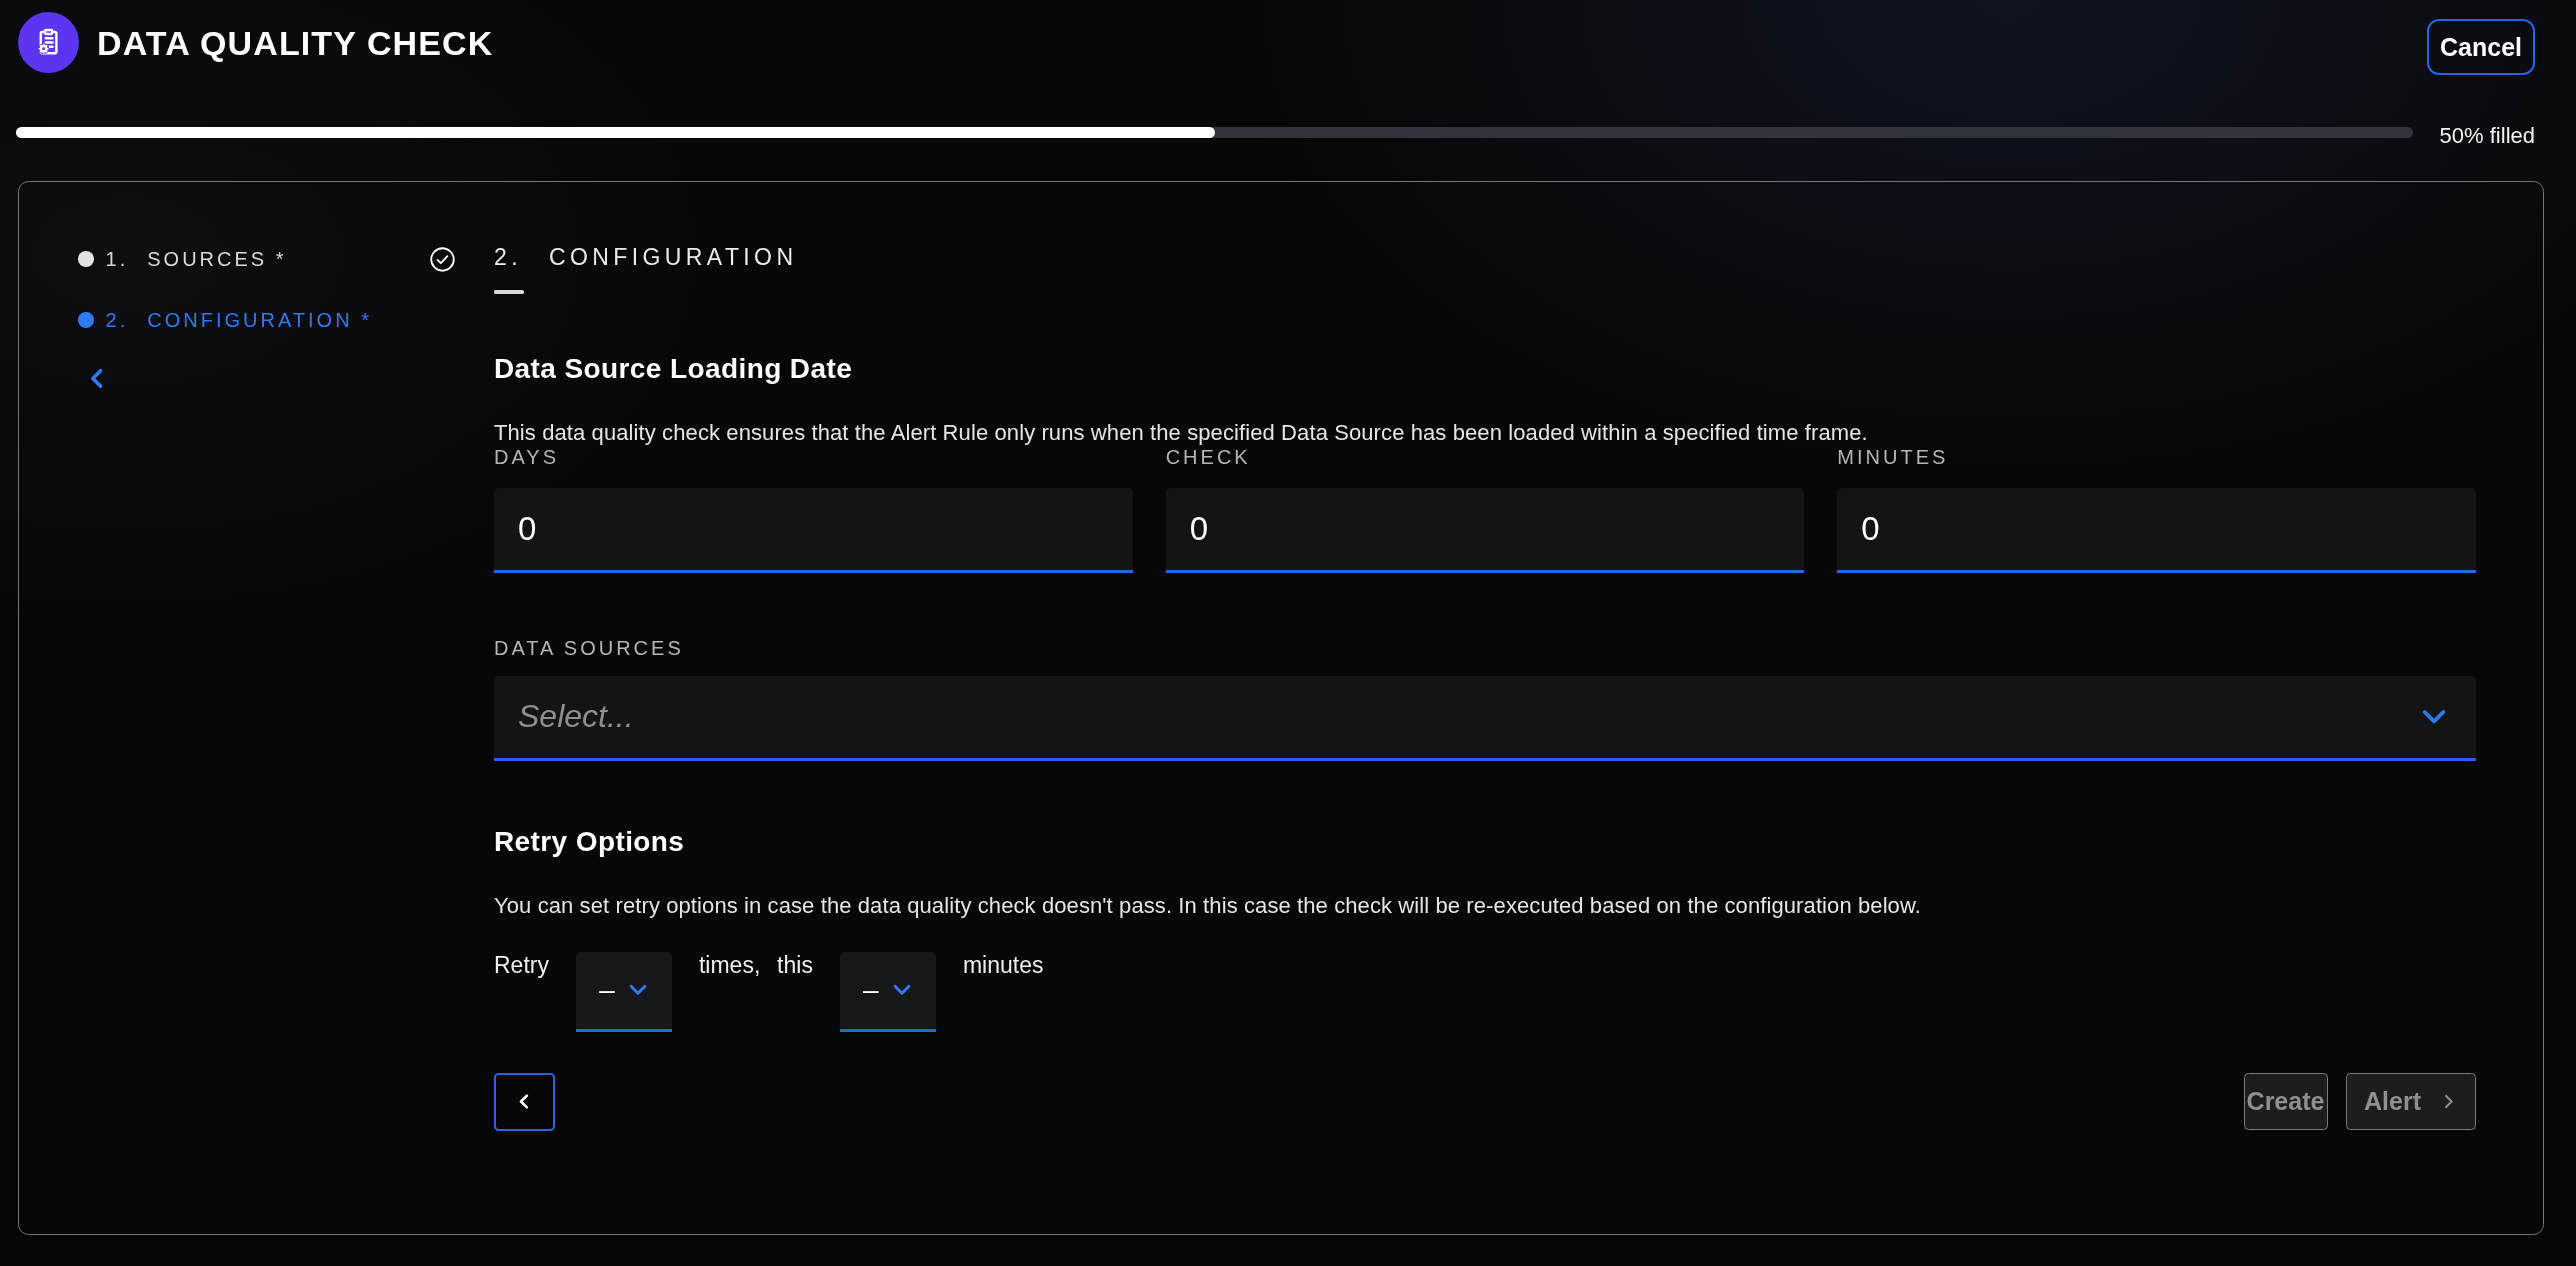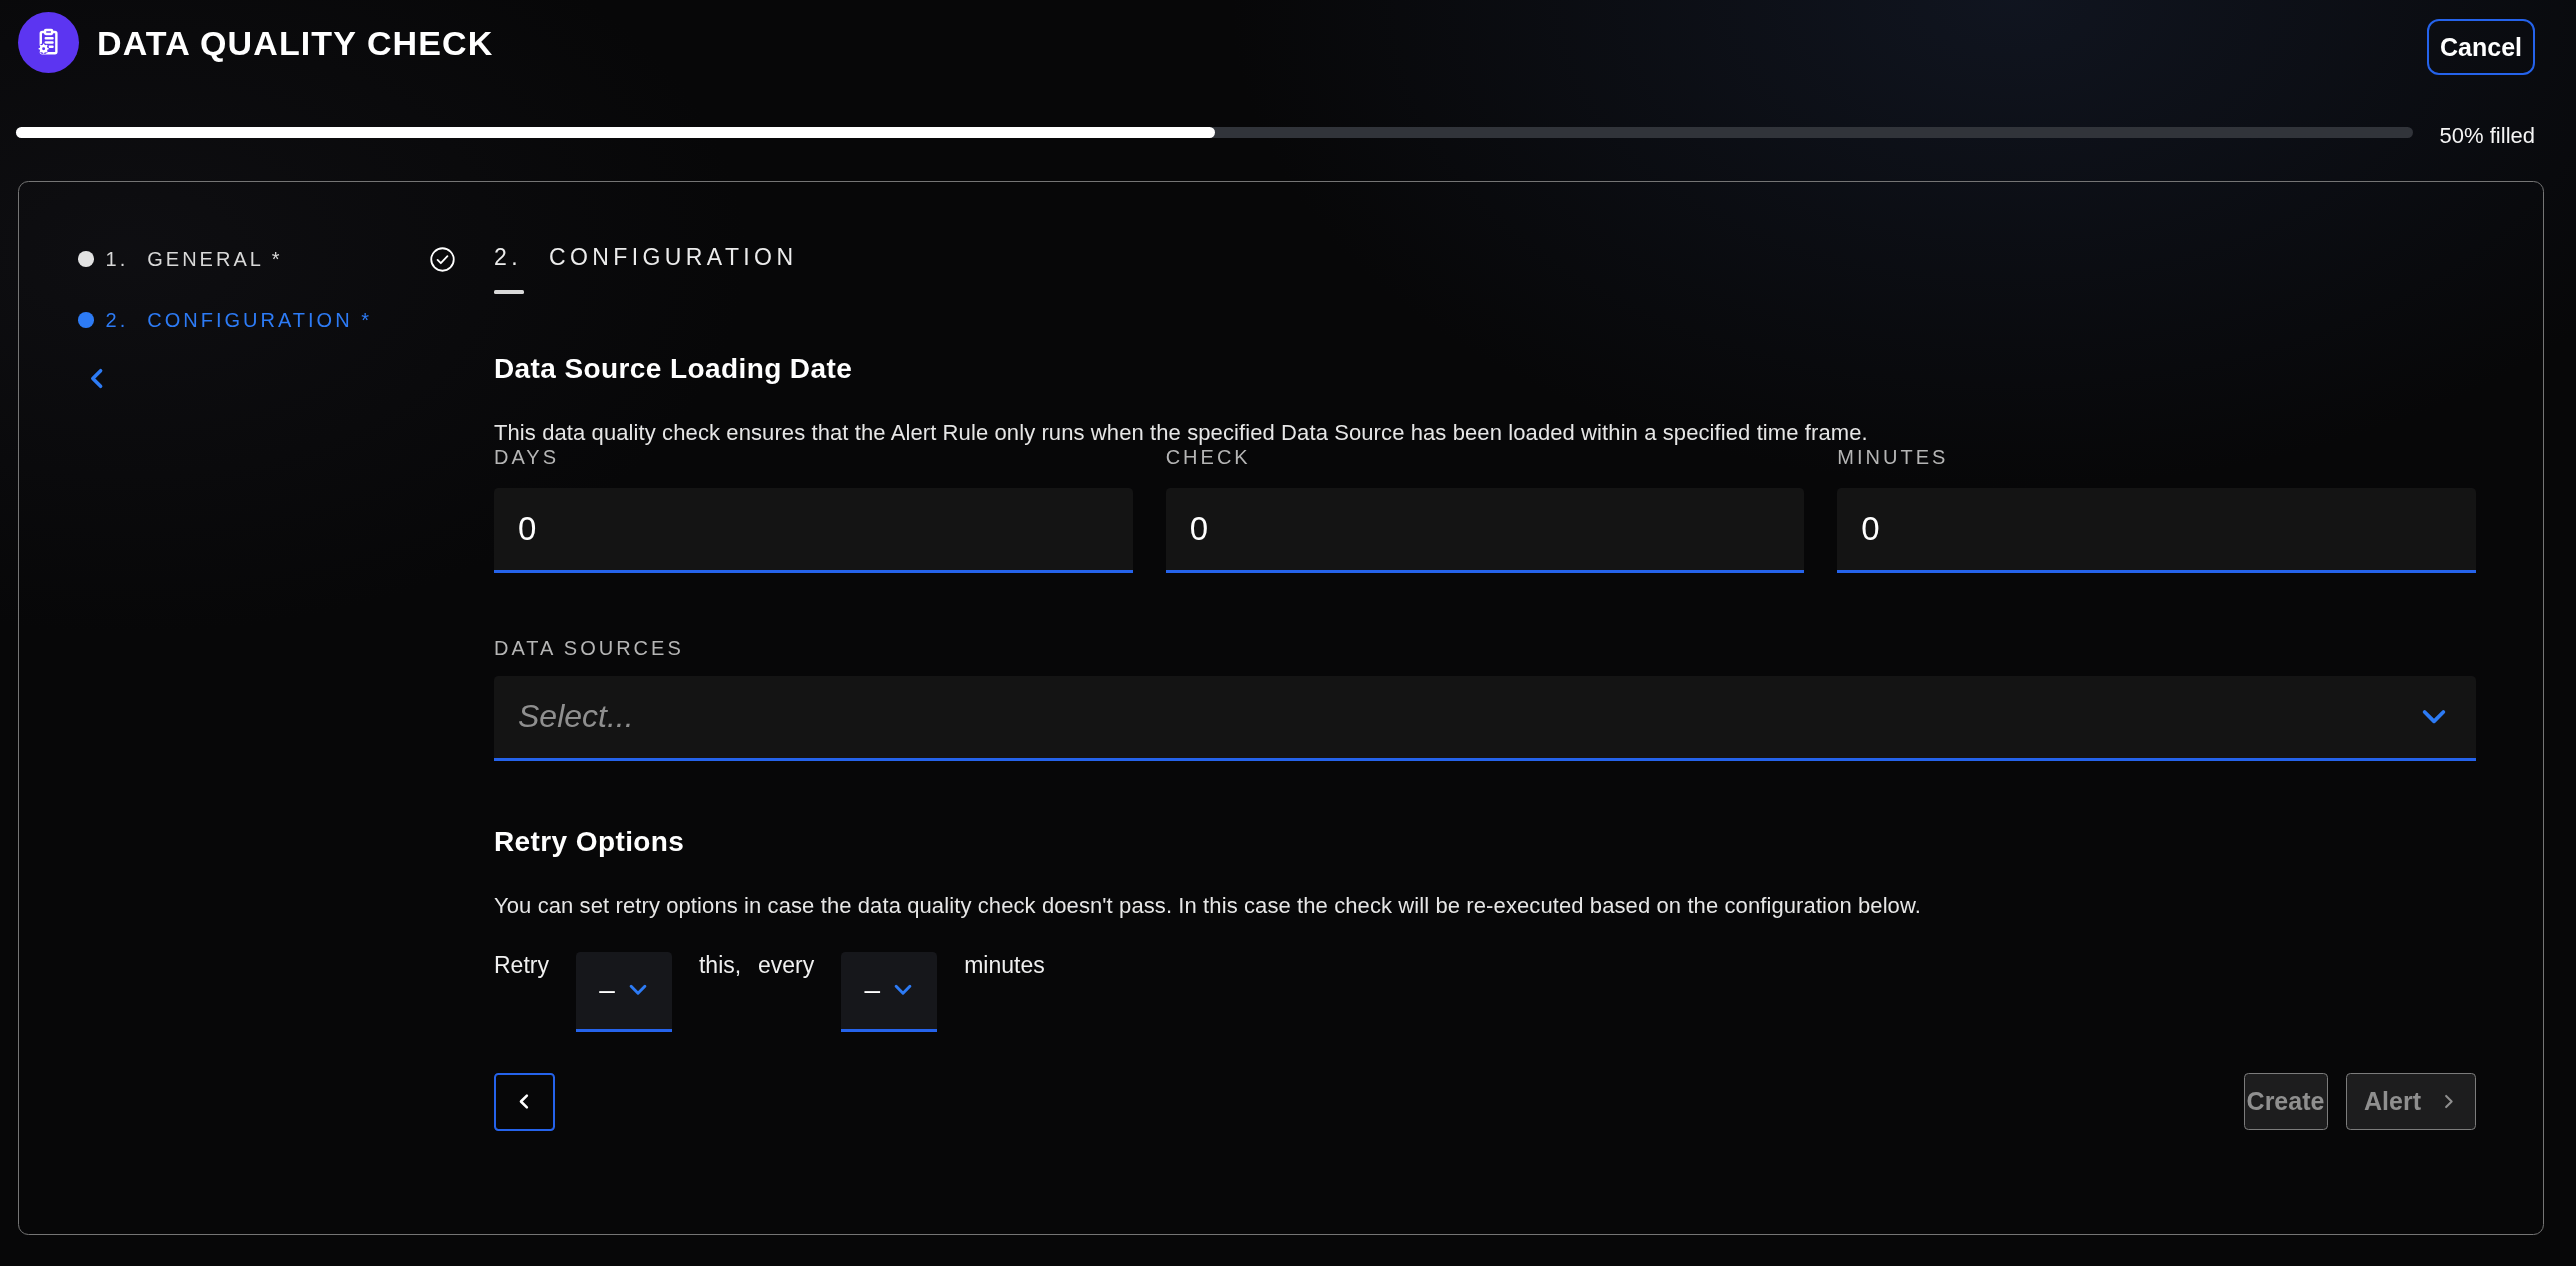--- a/index.html
+++ b/index.html
@@ -123,21 +123,21 @@
     <div class="progress-fill" style="width: 50%;"></div>
   </div>
   <div class="progress-label">50% filled</div>
 
   <div class="panel">
 
     <aside class="sidebar">
       <div class="step completed">
         <span class="dot"></span>
         <span class="step-num">1.</span>
-        <span class="step-label">GENERAL *</span>
+        <span class="step-label">SOURCES *</span>
         <span class="step-check">
           <svg width="27" height="27" viewBox="0 0 24 24" fill="none" stroke="#fff" stroke-width="1.6" stroke-linecap="round" stroke-linejoin="round">
             <circle cx="12" cy="12" r="10"></circle>
             <path d="M7.6 12.4l2.9 2.9 5.9-6.3"></path>
           </svg>
         </span>
       </div>
       <div class="step active">
         <span class="dot"></span>
         <span class="step-num">2.</span>
@@ -188,21 +188,21 @@
       <p class="section-desc">You can set retry options in case the data quality check doesn't pass. In this case the check will be re-executed based on the configuration below.</p>
 
       <div class="retry-row">
         <span class="retry-text">Retry</span>
         <div class="mini-select">
           <span class="dash-val">–</span>
           <svg width="22" height="22" viewBox="0 0 24 24" fill="none" stroke="#2d7bf5" stroke-width="3.2" stroke-linecap="round" stroke-linejoin="round">
             <path d="M4.5 8l7.5 7.5L19.5 8"></path>
           </svg>
         </div>
-        <span class="retry-text retry-middle">this, every</span>
+        <span class="retry-text retry-middle">times, this</span>
         <div class="mini-select">
           <span class="dash-val">–</span>
           <svg width="22" height="22" viewBox="0 0 24 24" fill="none" stroke="#2d7bf5" stroke-width="3.2" stroke-linecap="round" stroke-linejoin="round">
             <path d="M4.5 8l7.5 7.5L19.5 8"></path>
           </svg>
         </div>
         <span class="retry-text">minutes</span>
       </div>
 
       <div class="footer-row">

